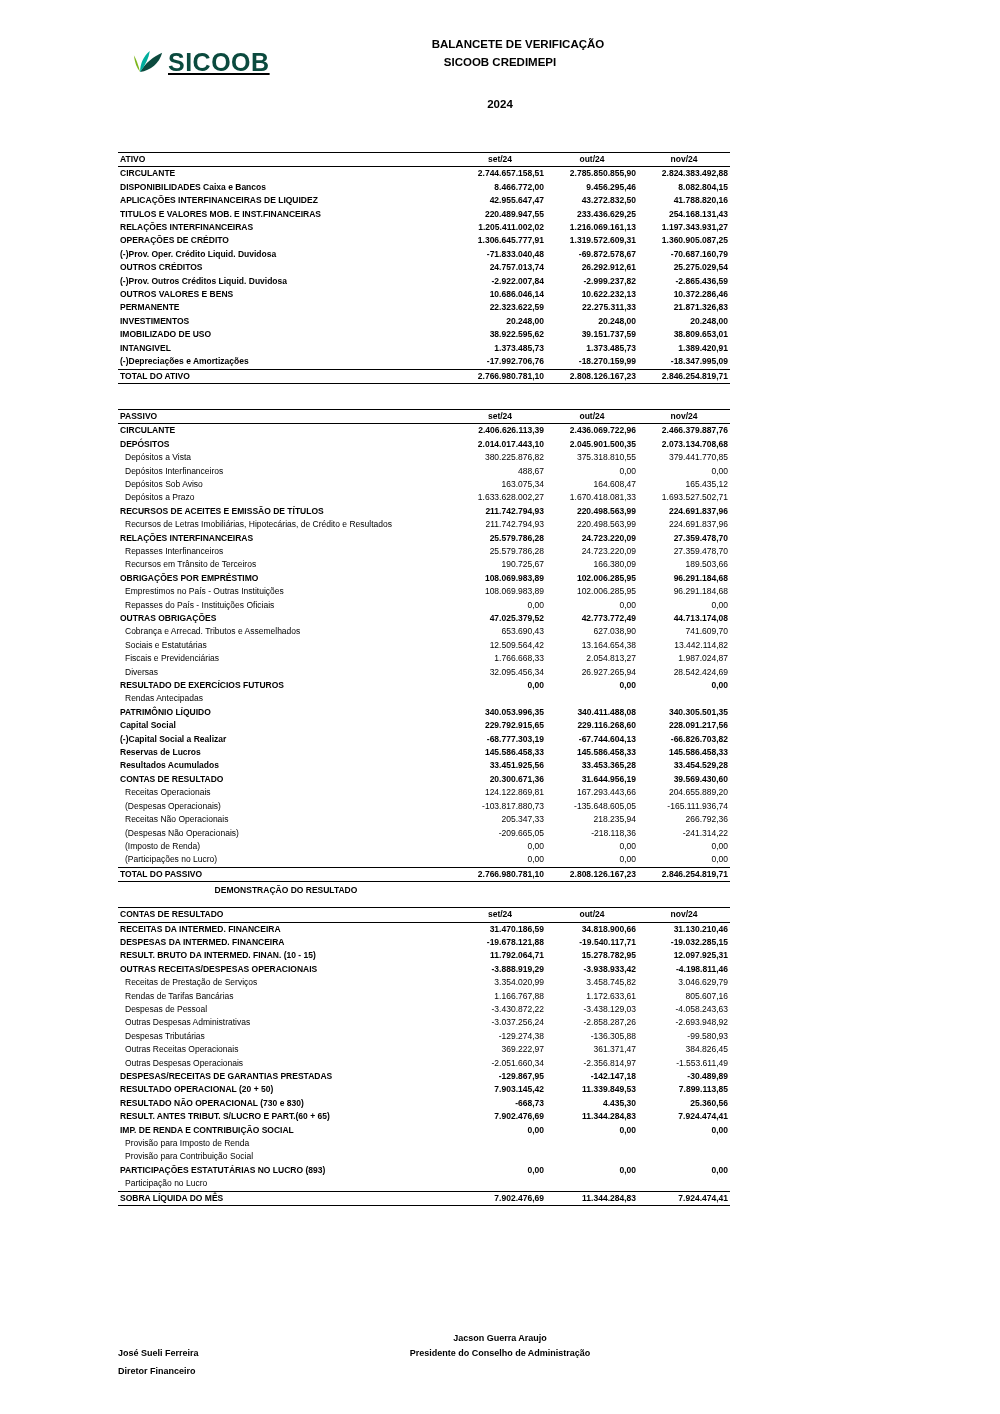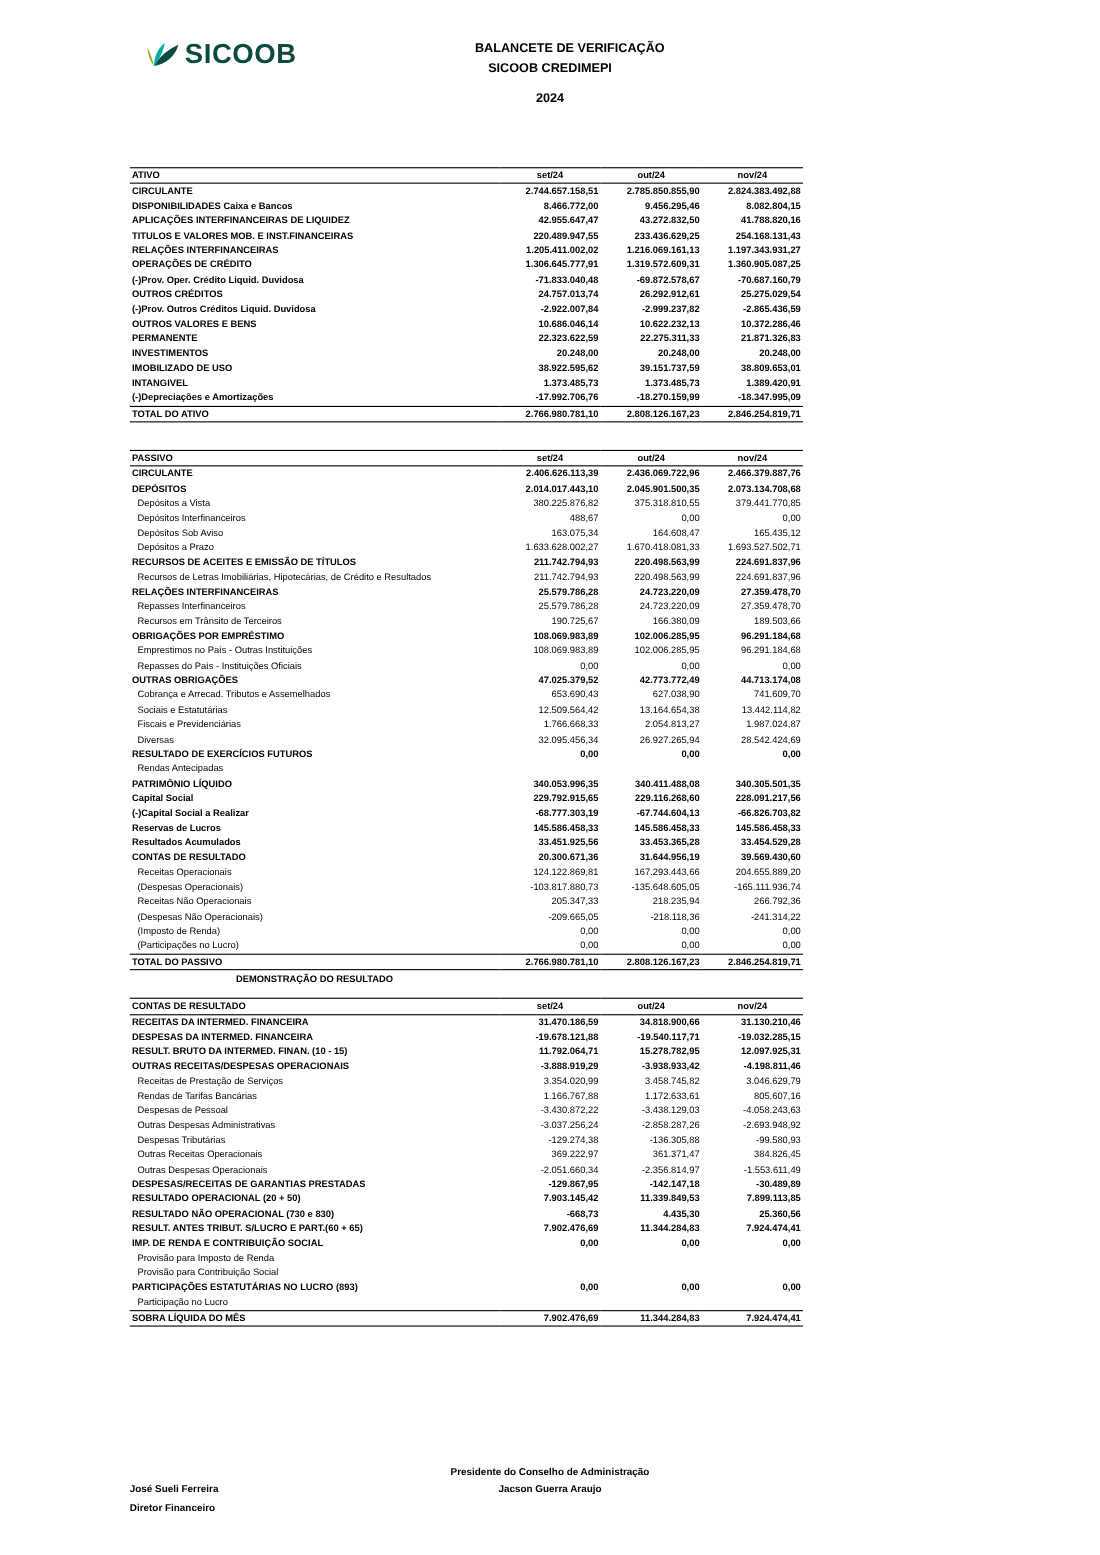--- a/index.html
+++ b/index.html
@@ -7,33 +7,33 @@
   body {
     width: 1000px; height: 1414px;
     background: #ffffff;
     color: #000000;
     font-family: "Liberation Sans", sans-serif;
     position: relative;
     overflow: hidden;
   }
   
   .logo {
-    position: absolute; left: 133px; top: 36px;
-    display: flex; align-items: center; gap: 5px;
+    position: absolute; left: 133px; top: 48px;
+    display: flex; align-items: flex-end; gap: 5px; text-decoration: underline;
   }
   .logo-word {
     font-size: 25px; font-weight: bold; color: #0b4a3e; letter-spacing: 0.5px;
     line-height: 1;
   }
   .titles {
     position: absolute; left: 0; right: 0; top: 39px;
     text-align: center; font-weight: bold; font-size: 11.5px; line-height: 1;
   }
   .titles .t1 { margin-bottom: 6px; padding-left: 36px; }
-  .titles .t2 { margin-bottom: 17px; }
+  .titles .t2 { margin-bottom: 31px; }
 
   
   .content { position: absolute; left: 118px; top: 152px; width: 612px; }
   table.fin { border-collapse: collapse; width: 612px; table-layout: fixed; }
   table.fin#passivo-table { margin-top: 25px; }
   table.fin#resultado-table { margin-top: 0; }
   table.fin th, table.fin td {
     padding: 0 2px;
     font-size: 8.5px;
     line-height: 13.4px;
@@ -571,19 +571,19 @@
           <td class="lbl">SOBRA LÍQUIDA DO MÊS</td>
           <td class="val">7.902.476,69</td>
           <td class="val">11.344.284,83</td>
           <td class="val">7.924.474,41</td>
         </tr>
       </tbody>
     </table>
 </div>
 
 <div class="footer-center">
+  <div>Jacson Guerra Araujo</div>
   <div>Presidente do Conselho de Administração</div>
-  <div>Jacson Guerra Araujo</div>
 </div>
 <div class="footer-left">
   <div>José Sueli Ferreira</div>
   <div>Diretor Financeiro</div>
 </div>
 
 </body></html>

